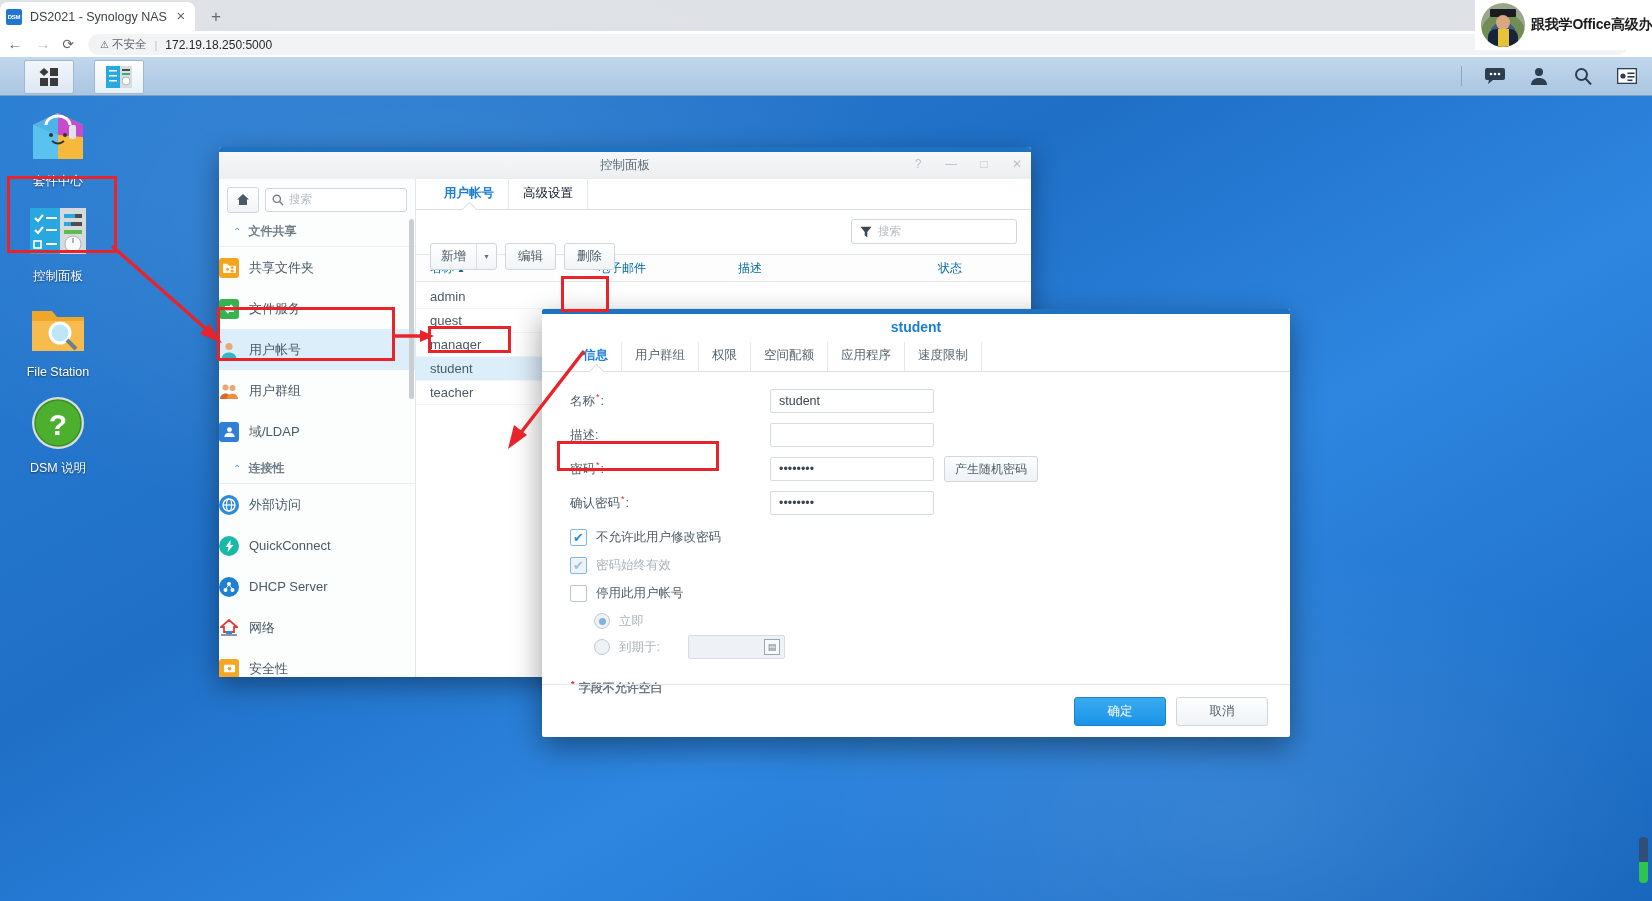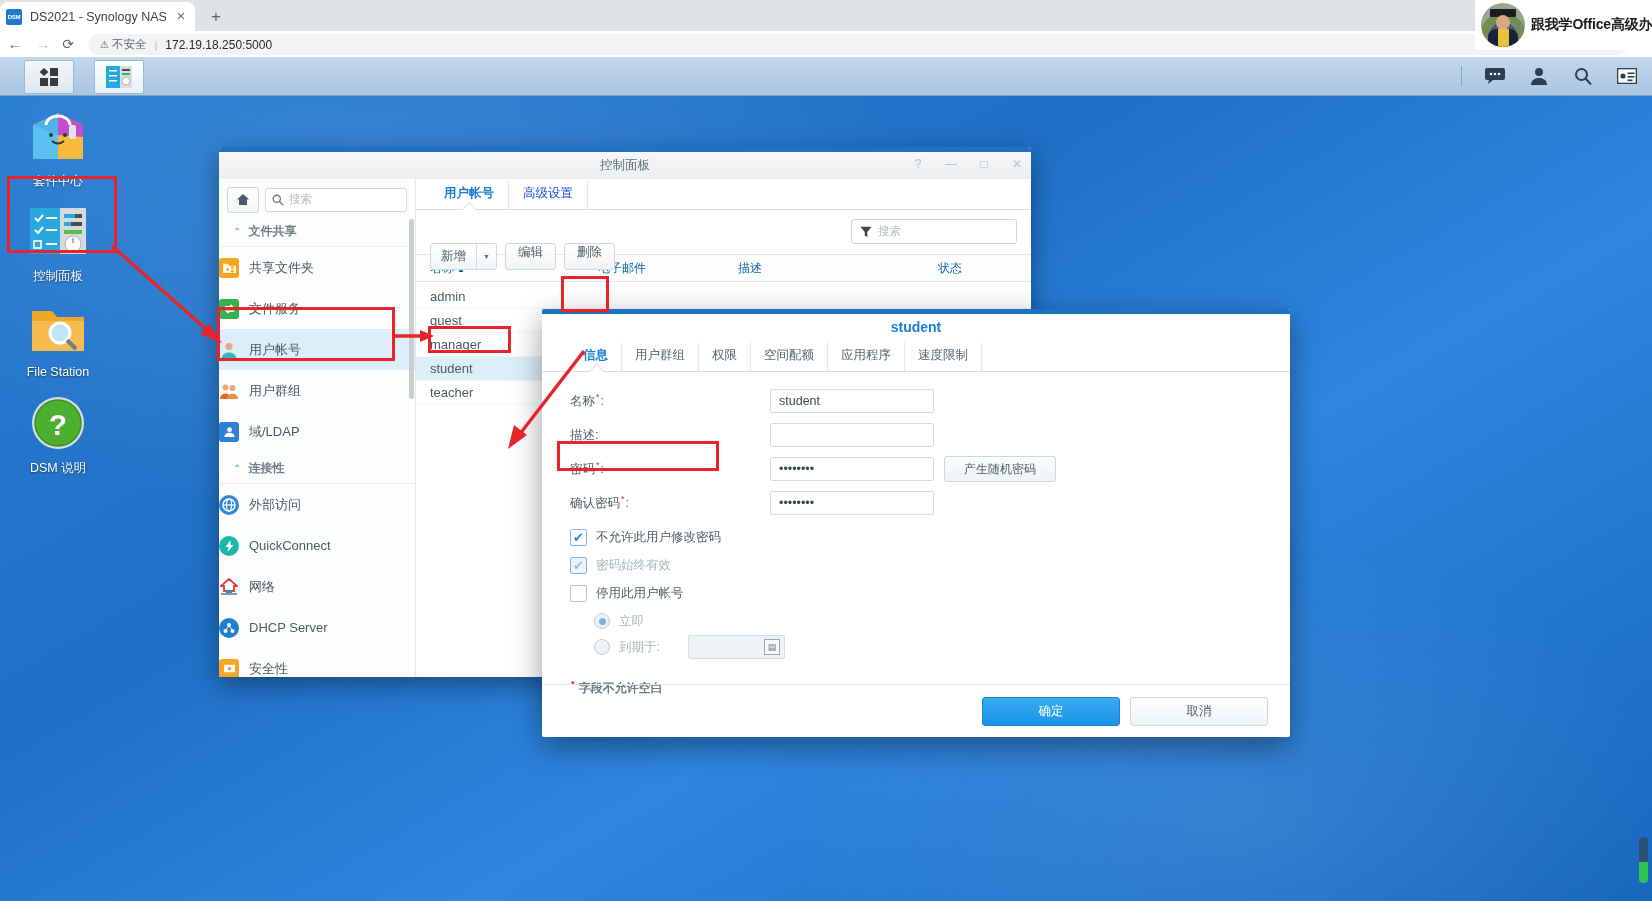--- a/index.html
+++ b/index.html
@@ -82,27 +82,27 @@
   .grp-head .t{font-size:12px;color:#6f7d89;font-weight:bold;}
   .side-item{display:flex;align-items:center;gap:10px;height:41px;padding:0 0;box-sizing:border-box;cursor:default;}
   .side-item.sel{background:#ddeefb;}
   .side-item .nm{font-size:13px;color:#4a5a66;}
   .side-ico{width:20px;height:20px;border-radius:3px;flex:0 0 20px;display:flex;align-items:center;justify-content:center;
       font-size:11px;color:#fff;}
   .side-scroll{position:absolute;right:1px;top:40px;width:5px;height:180px;background:#c9ced3;border-radius:3px;}
 
   .cp-main{flex:1;position:relative;background:#fff;}
   .tabs{height:30px;border-bottom:1px solid #dcdfe2;display:flex;align-items:flex-end;padding-left:14px;gap:0;}
-  .tab2{position:relative;padding:5px 14px 7px 14px;font-size:12.5px;color:#1d4ed8;border-right:1px solid #e6e9ec;}
+  .tab2{position:relative;padding:5px 14px 7px 14px;font-size:12.5px;color:#0f172a;border-right:1px solid #e6e9ec;}
   .tab2.active{color:#1a7fd4;font-weight:bold;}
   .tab2.active:after{content:"";position:absolute;left:50%;bottom:-6px;width:10px;height:10px;margin-left:-5px;
       background:#fff;border-left:1px solid #dcdfe2;border-top:1px solid #dcdfe2;transform:rotate(45deg);}
   .toolbar2{height:44px;display:flex;align-items:center;padding:0 14px;gap:8px;position:relative;}
   .btn{height:25px;border:1px solid #cfd6dc;border-radius:3px;background:linear-gradient(#ffffff,#f1f4f6);
-      font-size:12.5px;color:#4d5b66;display:flex;justify-content:center;padding:0 12px;margin-top:48px;}
+      font-size:12.5px;color:#4d5b66;display:flex;align-items:center;justify-content:center;padding:0 12px;margin-top:48px;}
   .btn.split{padding:0;display:flex;}
   .btn.split .lbl{padding:0 10px;display:flex;align-items:center;border-right:1px solid #d8dee3;height:100%;}
   .btn.split .arw{width:19px;display:flex;align-items:center;justify-content:center;font-size:7px;color:#66737e;}
   .filter-box{position:absolute;right:14px;top:9px;width:166px;height:25px;border:1px solid #cfd6dc;border-radius:3px;
       background:#fff;display:flex;align-items:center;gap:6px;padding:0 8px;box-sizing:border-box;}
   .filter-box .ph{font-size:11.5px;color:#b5bcc3;}
   .grid-head{height:26px;border-top:1px solid #e3e7ea;border-bottom:1px solid #e3e7ea;display:flex;align-items:center;
       background:#fdfdfe;}
   .gh{font-size:12px;color:#0369a1;padding-left:14px;box-sizing:border-box;}
   .grid-row{height:23px;display:flex;align-items:center;border-bottom:1px solid #f3f5f6;}
@@ -121,21 +121,21 @@
   .dlg-tab.active:after{content:"";position:absolute;left:50%;bottom:-6px;width:10px;height:10px;margin-left:-5px;
       background:#fff;border-left:1px solid #dcdfe2;border-top:1px solid #dcdfe2;transform:rotate(45deg);}
   .dlg-body{position:absolute;left:0;right:0;top:63px;bottom:52px;padding:16px 28px 0 28px;box-sizing:border-box;}
   .frow{display:flex;align-items:center;height:26px;margin-bottom:8px;}
   .flabel{width:200px;font-size:12.5px;color:#4d5b66;}
   .req{color:#e8242a;font-size:9px;vertical-align:super;margin:0 1px;}
   .finput{width:164px;height:24px;border:1px solid #d6dce1;border-radius:2px;background:#fff;
       font-size:12.5px;color:#3b4750;display:flex;align-items:center;padding:0 8px;box-sizing:border-box;}
   .gen-btn{margin-left:10px;height:24px;border:1px solid #cfd6dc;border-radius:3px;
       background:linear-gradient(#fbfdfe,#eef3f7);font-size:12px;color:#4d5b66;
-      display:flex;align-items:center;padding:0 19px;}
+      display:flex;align-items:center;padding:0 10px;}
   .crow{display:flex;align-items:center;height:26px;margin-bottom:2px;}
   .cbx{width:15px;height:15px;border:1px solid #b9c4cd;border-radius:2px;background:#fff;
       display:flex;align-items:center;justify-content:center;margin-right:9px;flex:0 0 15px;}
   .cbx.checked{border-color:#7fb6e6;}
   .cbx .tick{color:#1e8fe0;font-size:13px;font-weight:bold;line-height:13px;}
   .cbx.disabled{background:#f0f3f6;}
   .cbx.disabled .tick{color:#8fc2e8;}
   .ctext{font-size:12.5px;color:#4d5b66;}
   .ctext.dim{color:#a9b3bb;}
   .rrow{display:flex;align-items:center;height:26px;padding-left:24px;}
@@ -143,21 +143,21 @@
       display:flex;align-items:center;justify-content:center;flex:0 0 14px;}
   .rdo .dot{width:7px;height:7px;border-radius:50%;background:#7fb2da;}
   .date-in{margin-left:28px;width:95px;height:22px;border:1px solid #d6dce1;background:#eef2f6;border-radius:2px;
       position:relative;}
   .date-ico{position:absolute;right:4px;top:3px;width:14px;height:14px;border:1px solid #9aa7b2;
       font-size:9px;color:#6a7884;display:flex;align-items:center;justify-content:center;background:#f7f9fb;}
   .note{margin-top:19px;font-size:12px;color:#6a7884;font-weight:bold;}
   .dlg-foot{position:absolute;left:0;right:0;bottom:0;height:52px;border-top:1px solid #e4e7ea;
       display:flex;align-items:center;justify-content:flex-end;gap:10px;padding-right:22px;}
   .pbtn{height:27px;min-width:72px;border-radius:3px;display:flex;align-items:center;justify-content:center;
-      font-size:12.5px;padding:0 32px;}
+      font-size:12.5px;padding:0 9px;}
   .pbtn.primary{background:linear-gradient(#3aabf0,#1b93e8);border:1px solid #1784d3;color:#fff;}
   .pbtn.plain{background:linear-gradient(#fdfefe,#eff3f6);border:1px solid #cfd6dc;color:#4d5b66;}
 
   
   .wm{position:absolute;right:0;top:0;width:177px;height:50px;background:#fff;display:flex;align-items:center;gap:6px;padding-left:6px;box-sizing:border-box;}
   .wm-av{width:44px;height:44px;border-radius:50%;flex:0 0 44px;overflow:hidden;position:relative;
       background:radial-gradient(circle at 50% 72%,#3f5d86 0 34%,#6f8d54 34% 58%,#9aa68b 58% 100%);}
   .wm-av .cap{position:absolute;left:50%;top:6px;width:26px;height:8px;margin-left:-13px;background:#1b1b22;border-radius:1px;}
   .wm-av .face{position:absolute;left:50%;top:12px;width:14px;height:15px;margin-left:-7px;background:#d9a87e;border-radius:50%;}
   .wm-av .body{position:absolute;left:50%;top:26px;width:30px;height:20px;margin-left:-15px;background:#17233c;border-radius:8px 8px 0 0;}
@@ -417,40 +417,40 @@
             </div>
             <div class="side-item">
               <span class="side-ico" style="background:#18b9a6;border-radius:50%">
                 <svg width="11" height="12" viewBox="0 0 10 12">
                     <polygon points="6,0 1,7 4,7 3,12 9,5 6,5" fill="#fff"></polygon>
                   </svg>
               </span>
               <span class="nm">QuickConnect</span>
             </div>
             <div class="side-item">
-              <span class="side-ico" style="background:transparent">
-                <svg width="18" height="17" viewBox="0 0 18 17">
-                    <path d="M9 1 L17 8 H14 V13 H4 V8 H1 Z" fill="none" stroke="#e23b3b" stroke-width="1.8"></path>
-                    <rect x="6" y="12" width="6" height="3" fill="#2f8ad8"></rect>
-                    <line x1="1" y1="16" x2="17" y2="16" stroke="#5a6b78" stroke-width="1.4"></line>
-                  </svg>
-              </span>
-              <span class="nm">网络</span>
-            </div>
-            <div class="side-item">
               <span class="side-ico" style="background:#1f7fd0;border-radius:50%">
                 <svg width="14" height="14" viewBox="0 0 14 14">
                     <circle cx="7" cy="4" r="2" fill="#fff"></circle>
                     <circle cx="3.5" cy="10" r="2" fill="#fff"></circle>
                     <circle cx="10.5" cy="10" r="2" fill="#fff"></circle>
                     <line x1="7" y1="5" x2="3.5" y2="9" stroke="#fff" stroke-width="1"></line>
                     <line x1="7" y1="5" x2="10.5" y2="9" stroke="#fff" stroke-width="1"></line>
                   </svg>
               </span>
               <span class="nm">DHCP Server</span>
+            </div>
+            <div class="side-item">
+              <span class="side-ico" style="background:transparent">
+                <svg width="18" height="17" viewBox="0 0 18 17">
+                    <path d="M9 1 L17 8 H14 V13 H4 V8 H1 Z" fill="none" stroke="#e23b3b" stroke-width="1.8"></path>
+                    <rect x="6" y="12" width="6" height="3" fill="#2f8ad8"></rect>
+                    <line x1="1" y1="16" x2="17" y2="16" stroke="#5a6b78" stroke-width="1.4"></line>
+                  </svg>
+              </span>
+              <span class="nm">网络</span>
             </div>
             <div class="side-item">
               <span class="side-ico" style="background:#f5a623">
                 <svg width="13" height="12" viewBox="0 0 14 13">
                     <rect x="1" y="2" width="12" height="8" rx="1" fill="#fff"></rect>
                     <circle cx="7" cy="6" r="2" fill="#f5a623"></circle>
                   </svg>
               </span>
               <span class="nm">安全性</span>
             </div>

